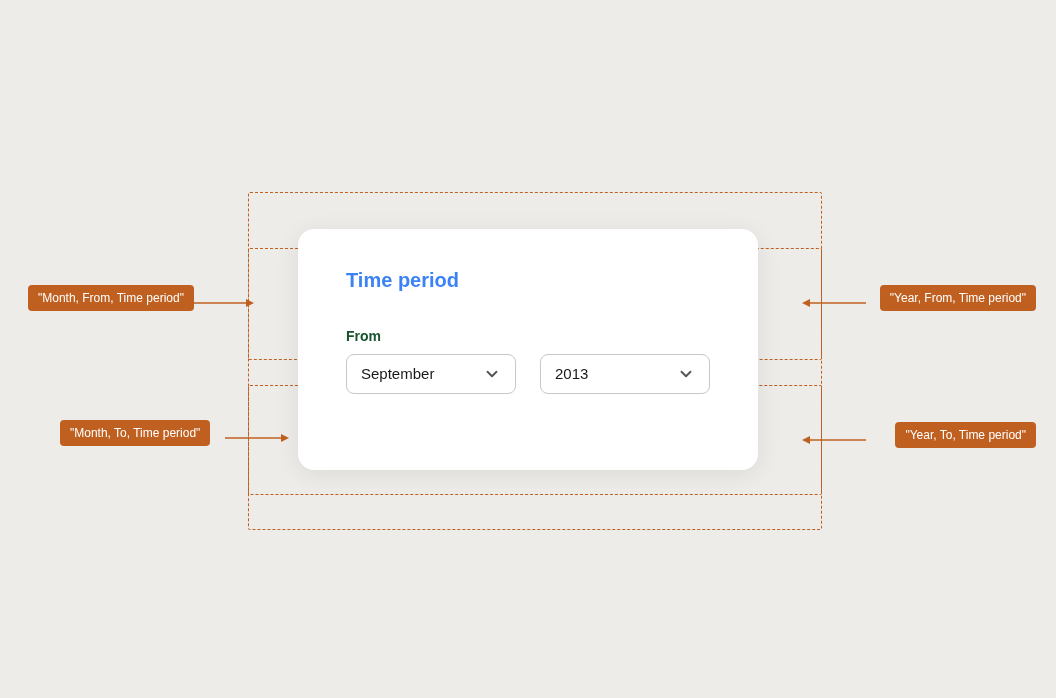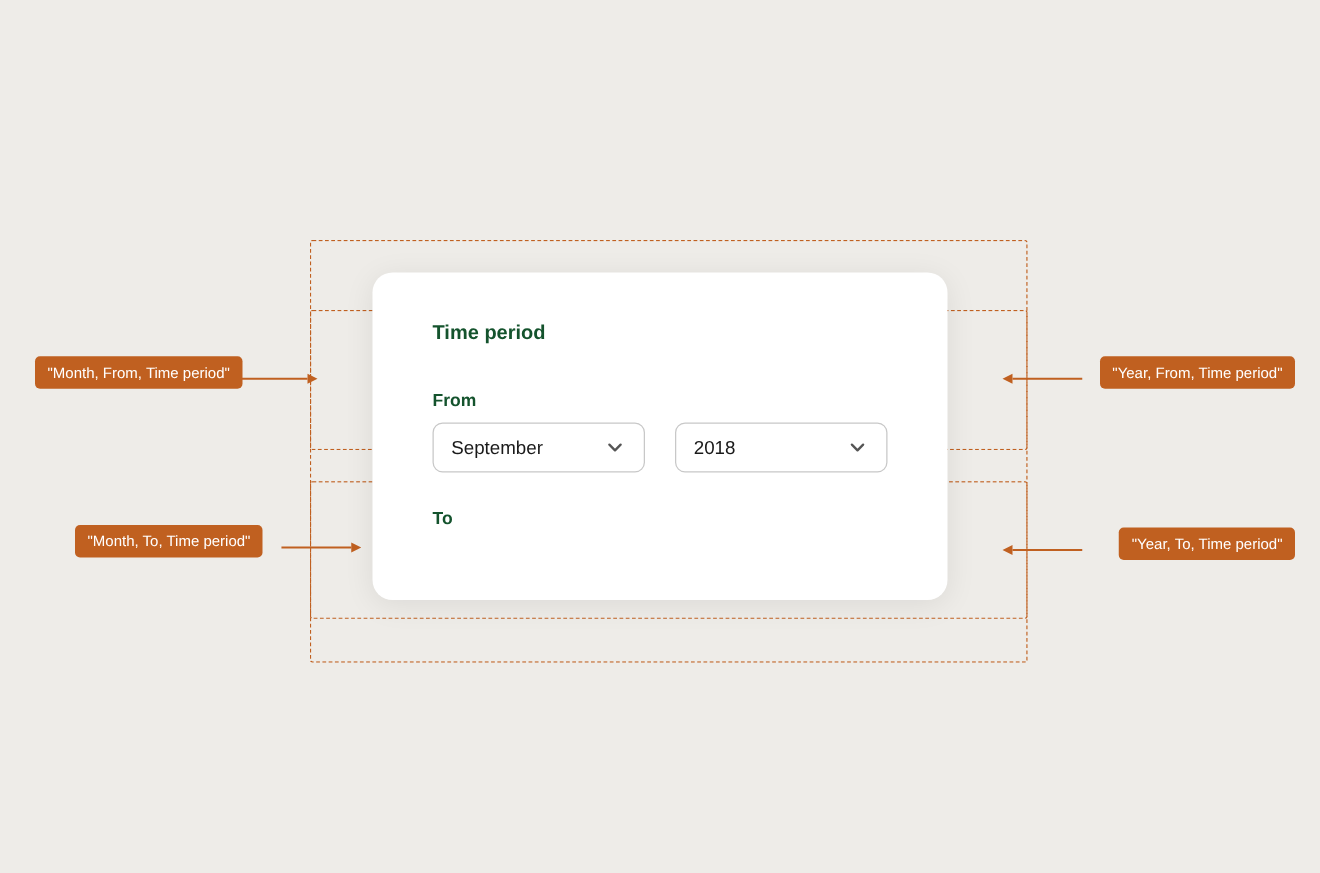--- a/index.html
+++ b/index.html
@@ -21,23 +21,23 @@
       background: #ffffff;
       border-radius: 16px;
       padding: 40px 48px 48px 48px;
       width: 460px;
       box-shadow: 0 4px 24px rgba(0,0,0,0.08);
       position: relative;
       z-index: 10;
     }
 
     .card-title {
-      font-size: 16px;
+      font-size: 20px;
       font-weight: 700;
-      color: #14532d;
+      color: #3b82f6;
       margin-bottom: 36px;
     }
 
     .section-label {
       font-size: 14px;
       font-weight: 600;
       color: #14532d;
       margin-bottom: 10px;
     }
 
@@ -104,30 +104,29 @@
   <div>
     <div class="section-label">From</div>
     <div class="dropdown-row">
       <div class="dropdown">
         <span>September</span>
         <svg class="chevron" viewBox="0 0 24 24" fill="none" stroke="#555" stroke-width="2.5" stroke-linecap="round" stroke-linejoin="round">
           <polyline points="6 9 12 15 18 9"></polyline>
         </svg>
       </div>
       <div class="dropdown">
-        <span>2018</span>
+        <span>2013</span>
         <svg class="chevron" viewBox="0 0 24 24" fill="none" stroke="#555" stroke-width="2.5" stroke-linecap="round" stroke-linejoin="round">
           <polyline points="6 9 12 15 18 9"></polyline>
         </svg>
       </div>
     </div>
   </div>
 
   <div>
-    <div class="section-label">To</div>
   </div>
 </div>
 
 <div class="annotation" style="left: 28px; top: 285px;">"Month, From, Time period"</div>
 
 <svg style="position:absolute; left:190px; top:295px; width:68px; height:16px; z-index:6;" viewBox="0 0 68 16">
   <line x1="0" y1="8" x2="56" y2="8" stroke="#c06020" stroke-width="1.5"></line>
   <polygon points="56,4 64,8 56,12" fill="#c06020"></polygon>
 </svg>
 

